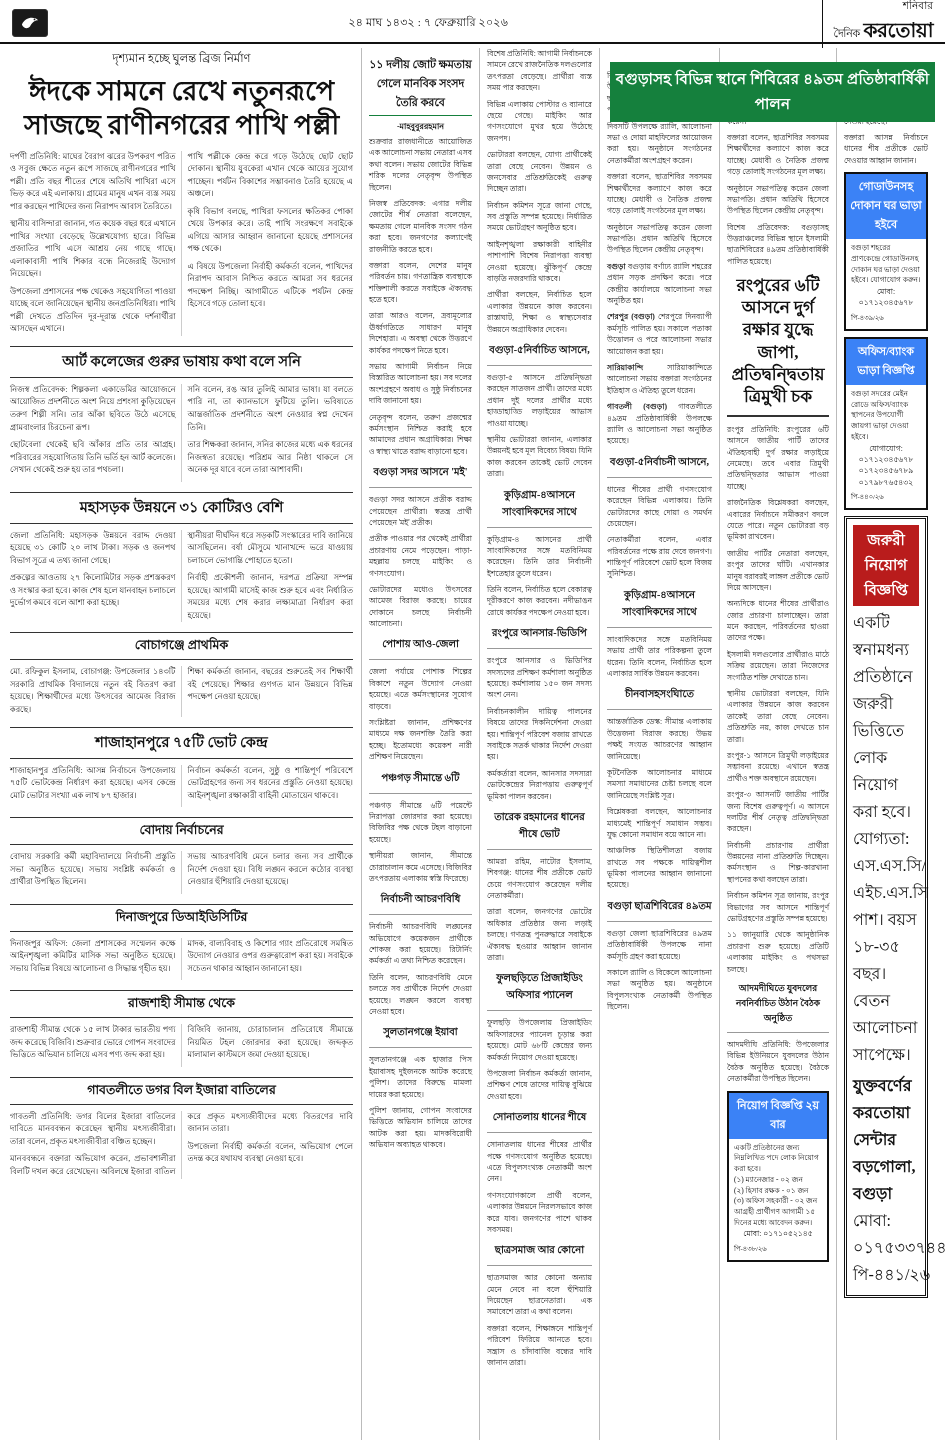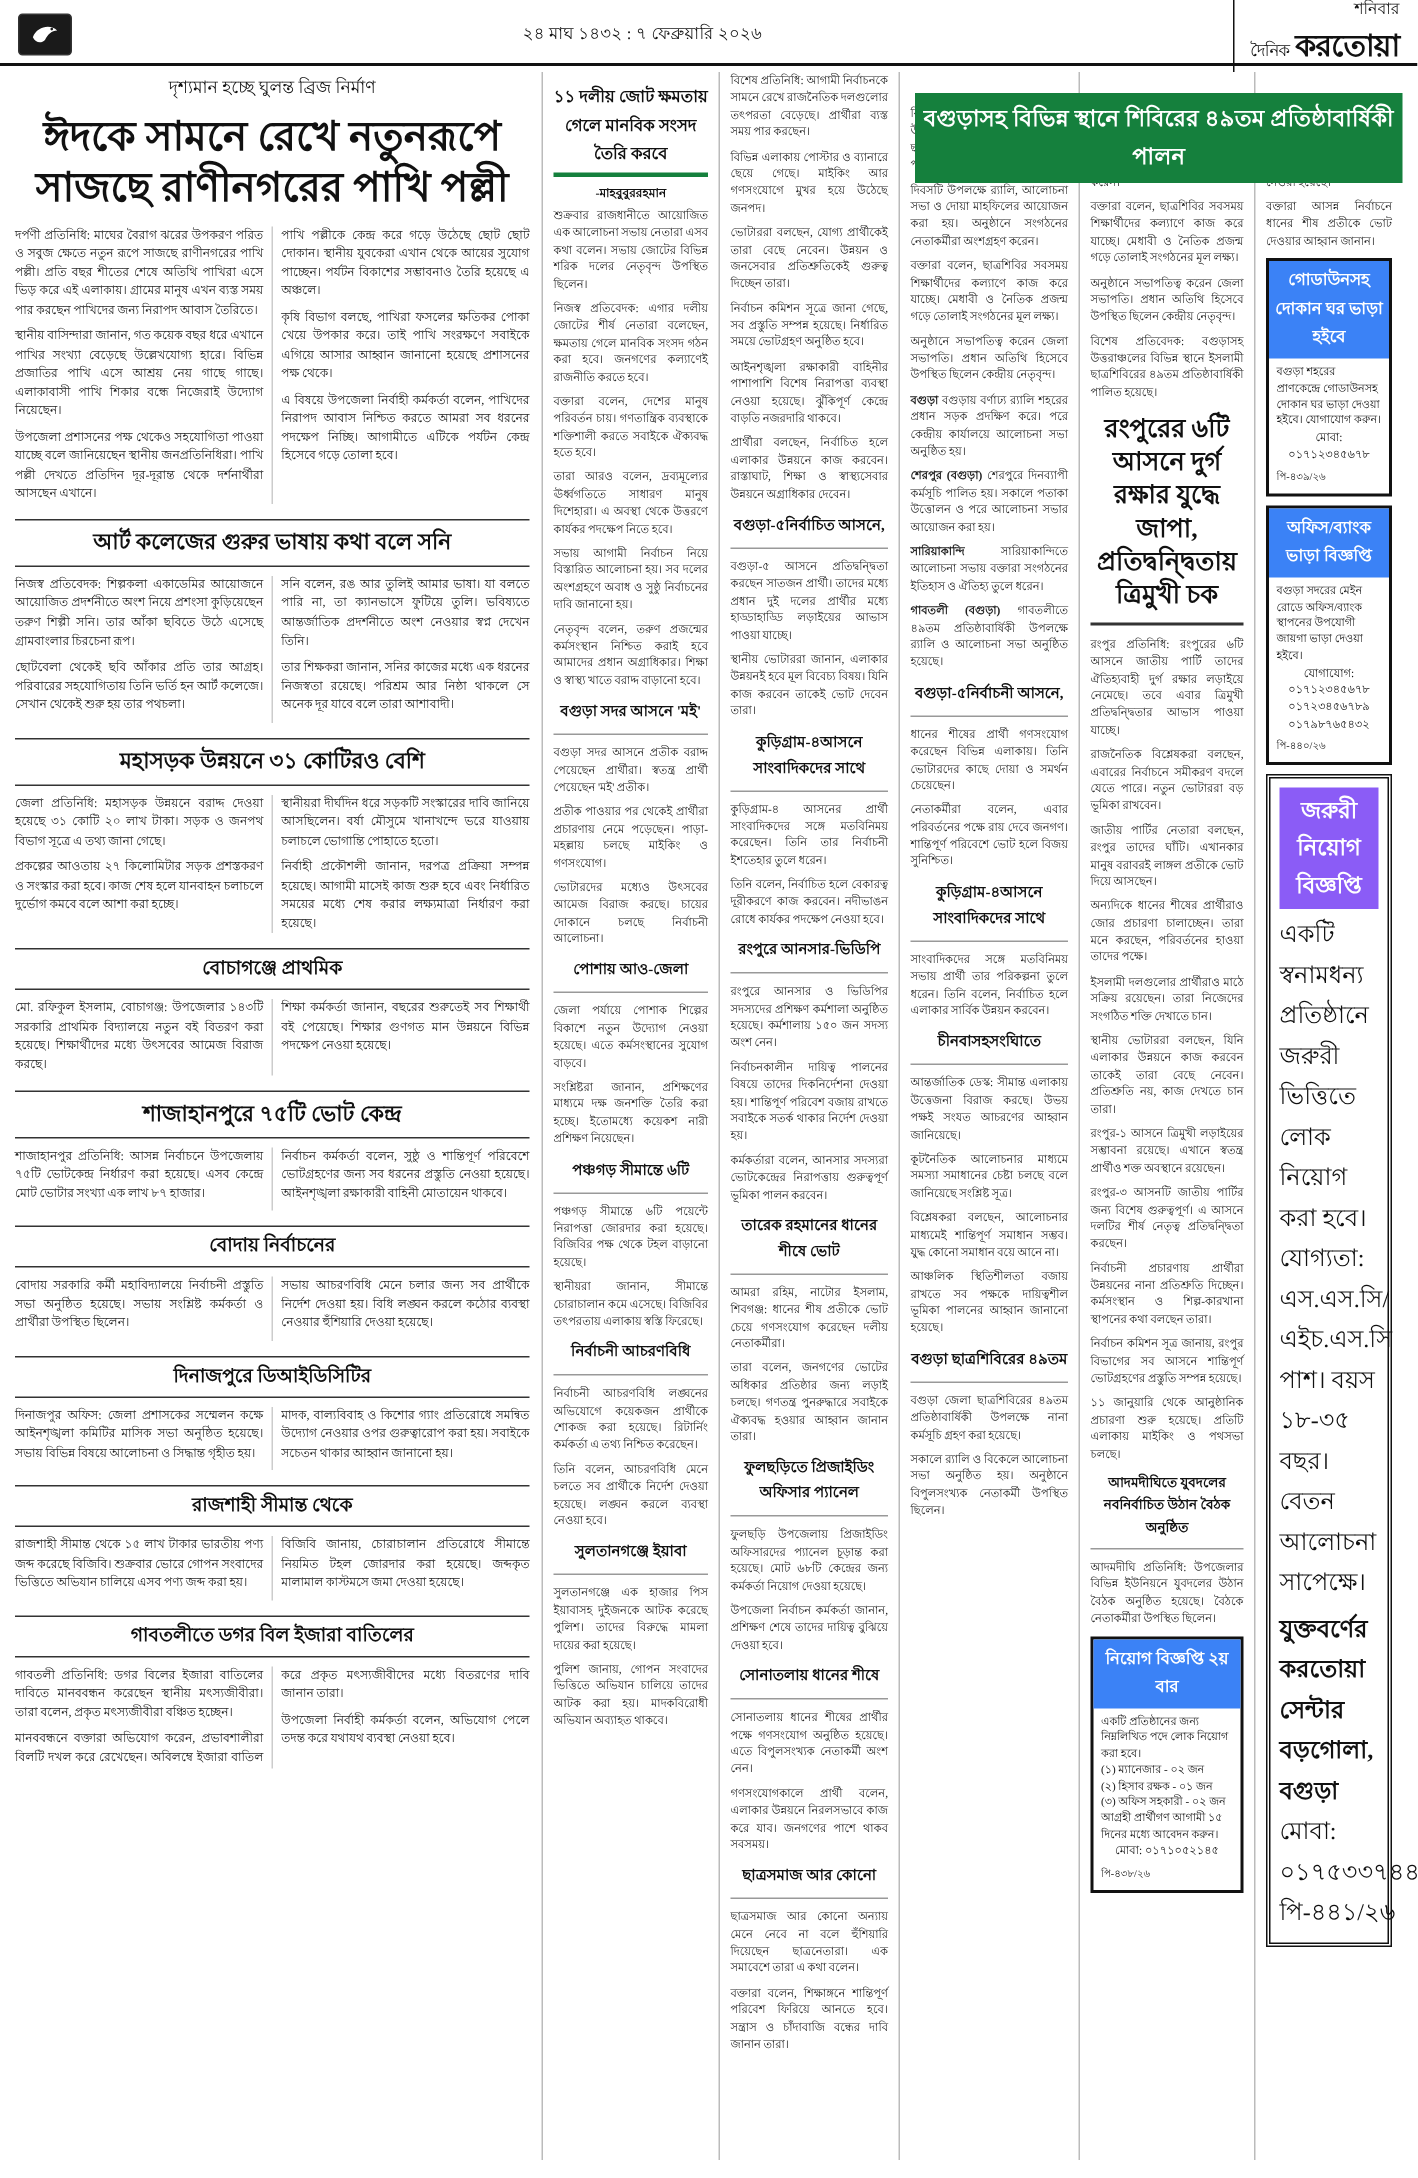--- a/index.html
+++ b/index.html
@@ -45,38 +45,38 @@
 
   .twocol{column-count:2;column-gap:12px;column-rule:1px solid #ccc;}
 
   p.body{font-size:7.6px;line-height:1.5;text-align:justify;margin:0 0 5px 0;
     color:#222;word-spacing:-.2px;}
   .c1 p.body{font-size:8.1px;line-height:1.55;}
   .byline{font-size:8px;font-weight:bold;text-align:center;margin:3px 0;}
   .dateline{font-size:7.6px;font-weight:bold;}
 
   .hl{font-size:11px;font-weight:bold;text-align:center;margin:8px 0 4px 0;
-    border-bottom:3px solid #15803d;padding-bottom:2px;}
+    border-bottom:1px solid #15803d;padding-bottom:2px;}
   .hl2{font-size:10px;font-weight:bold;text-align:center;margin:7px 0 3px 0;}
   .hl3{font-size:9px;font-weight:bold;text-align:center;margin:6px 0 3px 0;}
 
   .rule{border-top:1px solid #999;margin:6px 0;}
   .rule-d{border-top:2px solid #333;margin:7px 0;}
 
   .wide-head{font-size:17px;font-weight:bold;text-align:center;line-height:1.3;margin:8px 0 6px 0;}
 
   
   .adbox{border:2px solid #111;padding:5px;margin:6px 0;text-align:center;}
   .adbox .ab{font-size:7.4px;line-height:1.45;text-align:left;}
   .adbox .ac{font-size:7.6px;line-height:1.5;text-align:center;}
   .adbox .ref{font-size:6.8px;text-align:left;margin-top:3px;}
   .ad-banner{background:#3b82f6;color:#fff;font-weight:bold;font-size:11px;
     text-align:center;padding:4px 2px;margin:-5px -5px 4px -5px;}
   .bigad{border:3px double #111;padding:6px;margin-top:6px;}
-  .bigad .at{font-size:15px;font-weight:bold;text-align:center;background:#8b5cf6;color:#fff;padding:3px;margin-bottom:4px;}
+  .bigad .at{font-size:15px;font-weight:bold;text-align:center;background:#b91c1c;color:#fff;padding:3px;margin-bottom:4px;}
 </style>
 </head>
 <body>
 
 <div class="page">
 
   <div class="masthead">
     <div class="logo-box">
       <svg viewBox="0 0 24 20">
           <path d="M3 12 C6 4, 16 2, 21 7 C17 7, 14 10, 12 14 C9 17, 5 16, 3 12 Z" fill="#ffffff"></path>

